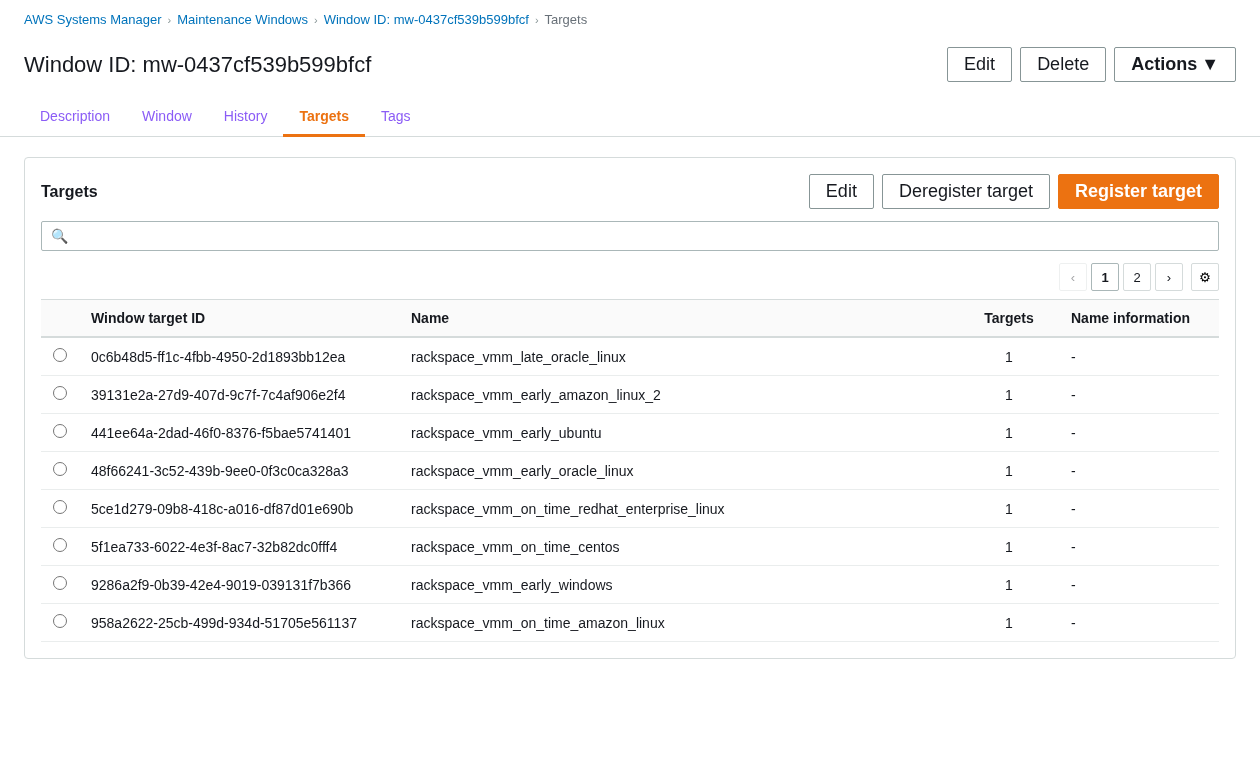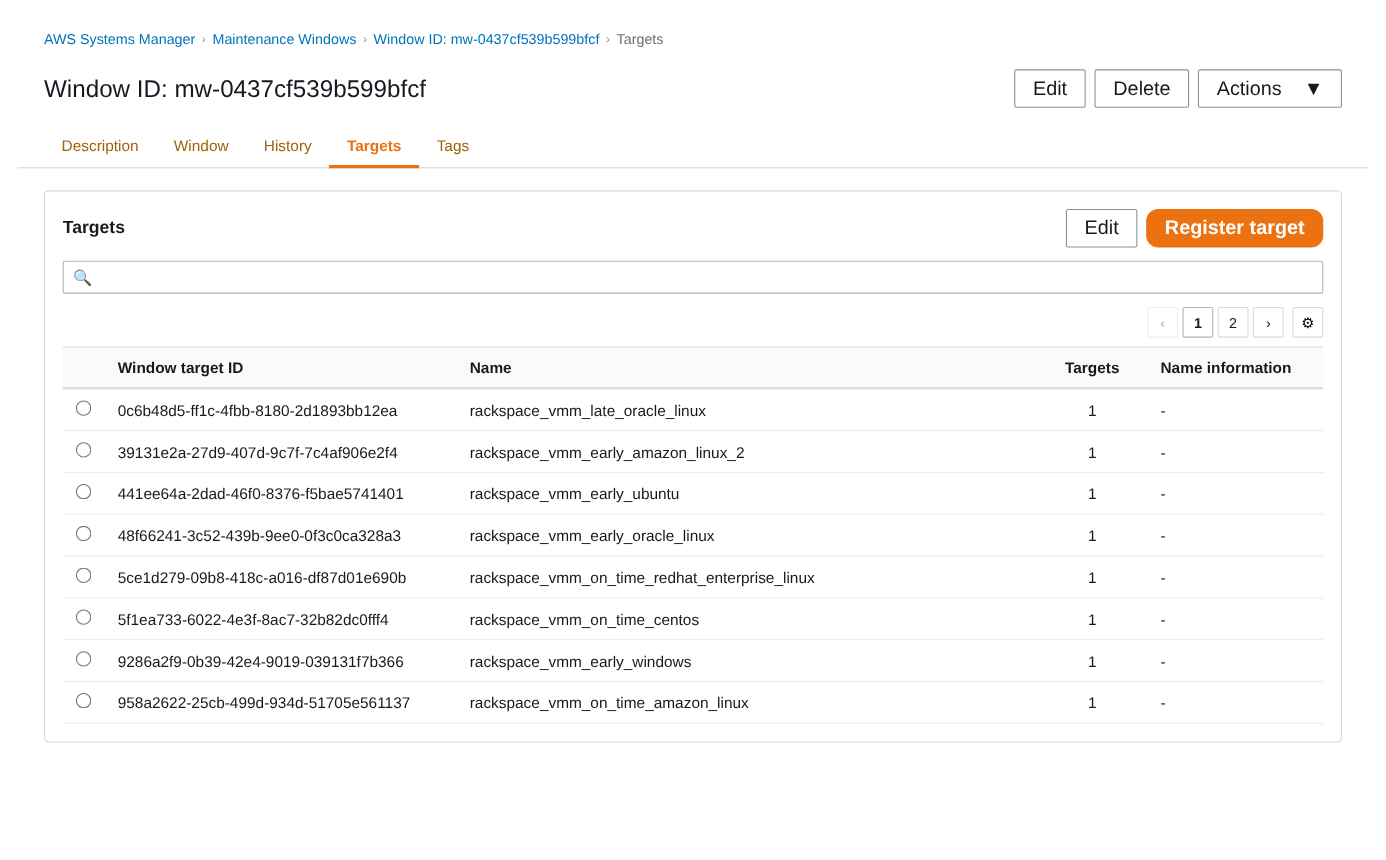--- a/index.html
+++ b/index.html
@@ -1,38 +1,38 @@
 <!DOCTYPE html>
 <html><head>
   <meta charset="utf-8">
   <style>
     * { box-sizing: border-box; margin: 0; padding: 0; }
     body { font-family: -apple-system, BlinkMacSystemFont, 'Segoe UI', Arial, sans-serif; font-size: 14px; background: #f2f3f3; color: #16191f; }
 
-    .page-wrapper { background: #fff; min-height: 782px; padding: 16px; }
+    .page-wrapper { background: #fff; min-height: 782px; padding: 0; }
 
     
     .breadcrumb { display: flex; align-items: center; padding: 12px 24px; gap: 6px; font-size: 13px; }
     .breadcrumb a { color: #0073bb; text-decoration: none; }
     .breadcrumb-sep { color: #879596; font-size: 11px; }
     .breadcrumb-current { color: #687078; }
 
     
     .page-header { display: flex; align-items: center; justify-content: space-between; padding: 8px 24px 16px; }
     .page-title { font-size: 22px; font-weight: 300; color: #16191f; }
 
     .header-actions { display: flex; gap: 8px; align-items: center; }
     .btn { padding: 6px 16px; border-radius: 2px; cursor: pointer; font-size: 18px; font-weight: 400; border: 1px solid; }
     .btn-default { background: #fff; border-color: #879596; color: #16191f; }
-    .btn-primary-orange { background: #ec7211; border-color: #ec7211; color: #fff; font-weight: 600; border-radius: 11px; }
-    .btn-with-arrow { display: flex; align-items: flex-end; gap: 20px; }
+    .btn-primary-orange { background: #ec7211; border-color: #ec7211; color: #fff; font-weight: 600; }
+    .btn-with-arrow { display: flex; align-items: flex-end; gap: 4px; font-weight: bold; }
 
     
     .tabs { display: flex; border-bottom: 1px solid #d5dbdb; padding: 0 24px; background: #fff; }
-    .tab { padding: 10px 16px; cursor: pointer; font-size: 14px; color: #a16207; border-bottom: 3px solid transparent; margin-bottom: -1px; white-space: nowrap; }
+    .tab { padding: 10px 16px; cursor: pointer; font-size: 14px; color: #8b5cf6; border-bottom: 3px solid transparent; margin-bottom: -1px; white-space: nowrap; }
     .tab.active { color: #ec7211; border-bottom-color: #ec7211; font-weight: 600; }
 
     
     .main-content { padding: 20px 24px; }
 
     
     .targets-panel { background: #fff; border: 1px solid #d5dbdb; border-radius: 4px; padding: 16px; }
 
     .panel-header { display: flex; align-items: center; justify-content: space-between; margin-bottom: 12px; }
     .panel-title { font-size: 16px; font-weight: 700; }
@@ -95,20 +95,21 @@
     <div class="tab">Tags</div>
   </div>
 
   <div class="main-content">
     <div class="targets-panel">
 
       <div class="panel-header">
         <span class="panel-title">Targets</span>
         <div class="panel-actions">
           <button class="btn btn-default">Edit</button>
+          <button class="btn btn-default">Deregister target</button>
           <button class="btn btn-primary-orange">Register target</button>
         </div>
       </div>
 
       <div class="search-wrapper">
         <span class="search-icon-inner">🔍</span>
         <input class="search-input" type="text" placeholder="" style="">
       </div>
 
       <div class="pagination-row">
@@ -129,21 +130,21 @@
             <th>Name</th>
             <th class="col-targets">Targets</th>
             <th class="col-owner">Name information</th>
           </tr>
         </thead>
         <tbody id="table-body">
         <tr>
       <td class="radio-col">
         <input type="radio" class="radio-input" name="target-select" style="">
       </td>
-      <td>0c6b48d5-ff1c-4fbb-8180-2d1893bb12ea</td>
+      <td>0c6b48d5-ff1c-4fbb-4950-2d1893bb12ea</td>
       <td>rackspace_vmm_late_oracle_linux</td>
       <td class="col-targets" style="text-align:center">1</td>
       <td class="col-owner">-</td>
     </tr>
             <tr>
       <td class="radio-col">
         <input type="radio" class="radio-input" name="target-select" style="">
       </td>
       <td>39131e2a-27d9-407d-9c7f-7c4af906e2f4</td>
       <td>rackspace_vmm_early_amazon_linux_2</td>

